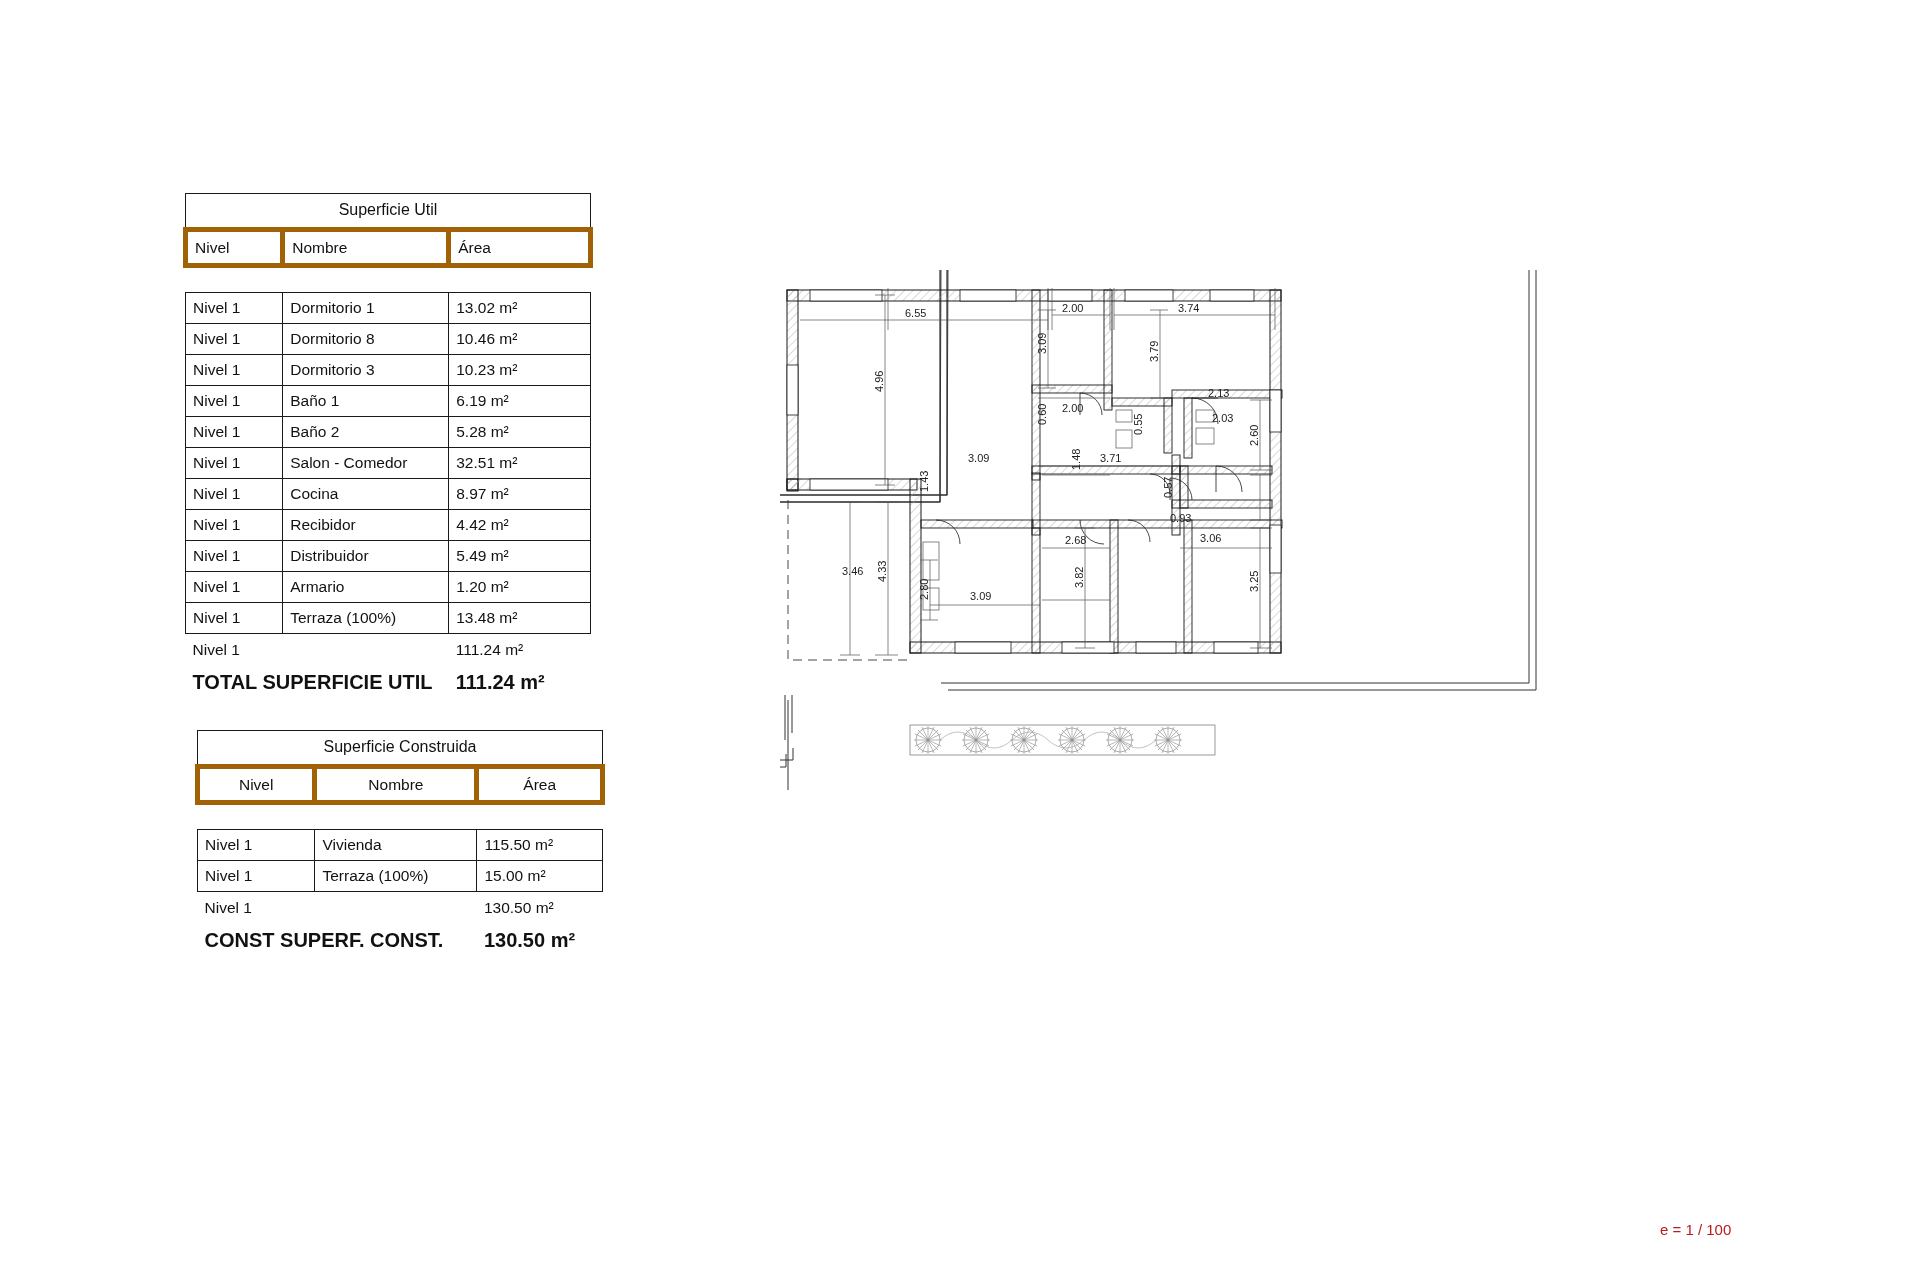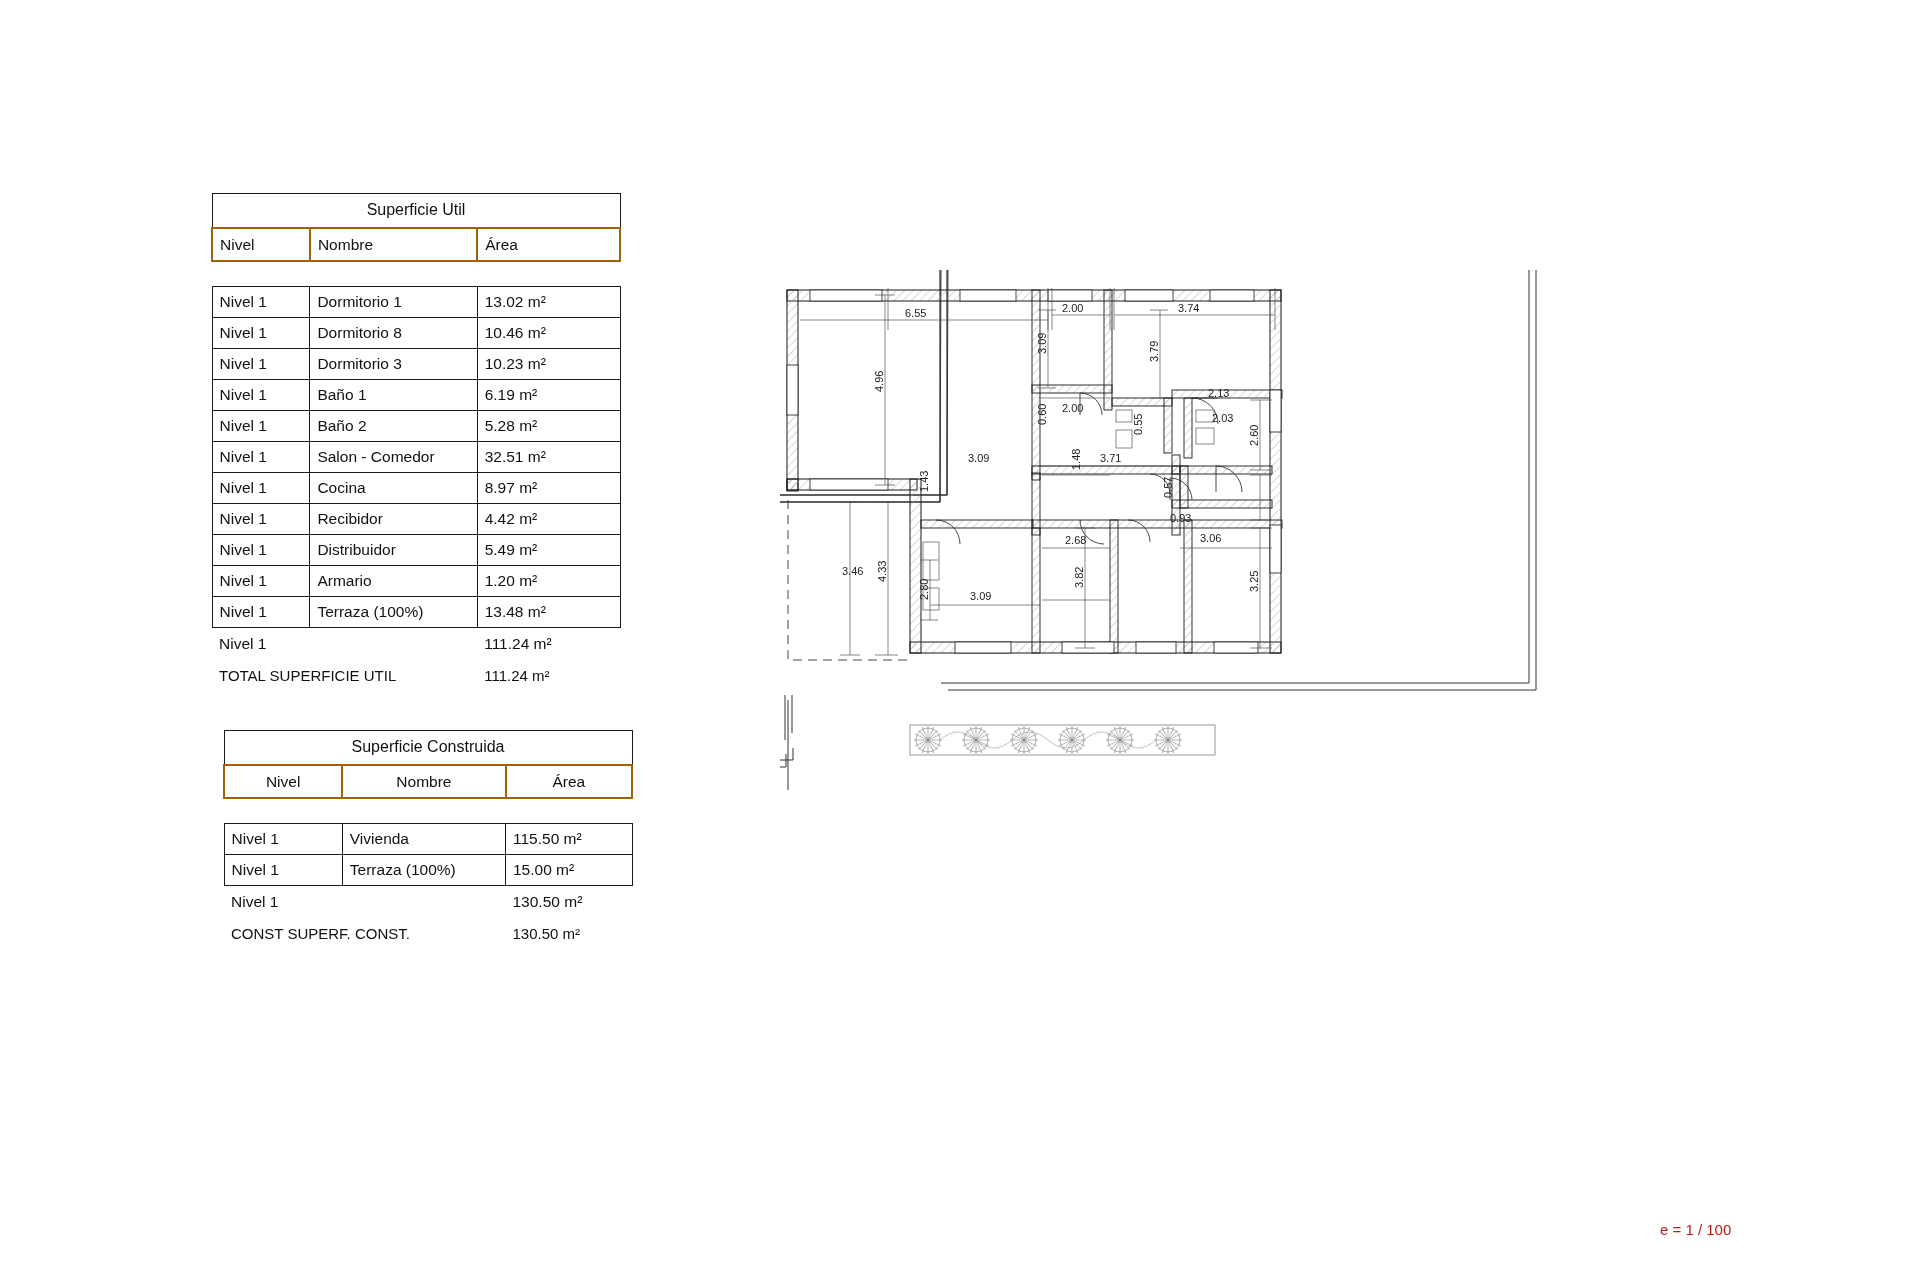--- a/index.html
+++ b/index.html
@@ -20,21 +20,20 @@
     left: 0; top: 0;
     width: 1920px; height: 1280px;
     background: #fff;
   }
 
   
   .table-block {
     position: absolute;
     font-size: 15.5px;
     color: #111;
-    margin-left: 28px;
   }
   #util-table { left: 183px; top: 193px; width: 410px; }
   #const-table { left: 195px; top: 730px; width: 410px; }
 
   table.schedule {
     border-collapse: collapse;
     width: 100%;
     table-layout: fixed;
   }
   table.schedule td {
@@ -44,40 +43,41 @@
     white-space: nowrap;
   }
   .hdr-title td {
     text-align: center;
     border: 1px solid #1a1a1a;
     border-bottom: none;
     height: 27px;
     font-size: 16px;
   }
   .hdr-cols td {
-    border: 2px solid #a16207;
+    border: 5px solid #a16207;
     height: 25px;
   }
   .spacer-row td {
     border: none;
     height: 18px;
     padding: 0;
   }
   .data-row td {
     border: 1px solid #1a1a1a;
     height: 24px;
   }
   .sub-row td {
     border: none;
     height: 26px;
   }
   .total-row td {
     border: none;
     height: 26px;
-    font-size: 15px;
+    font-size: 20px;
+    font-weight: bold;
   }
   .c-nivel { width: 29%; }
   .c-nombre { width: 40%; }
   .c-area { width: 31%; }
 
   .u-nivel { width: 24%; }
   .u-nombre { width: 41%; }
   .u-area { width: 35%; }
 
   .center { text-align: center; }

